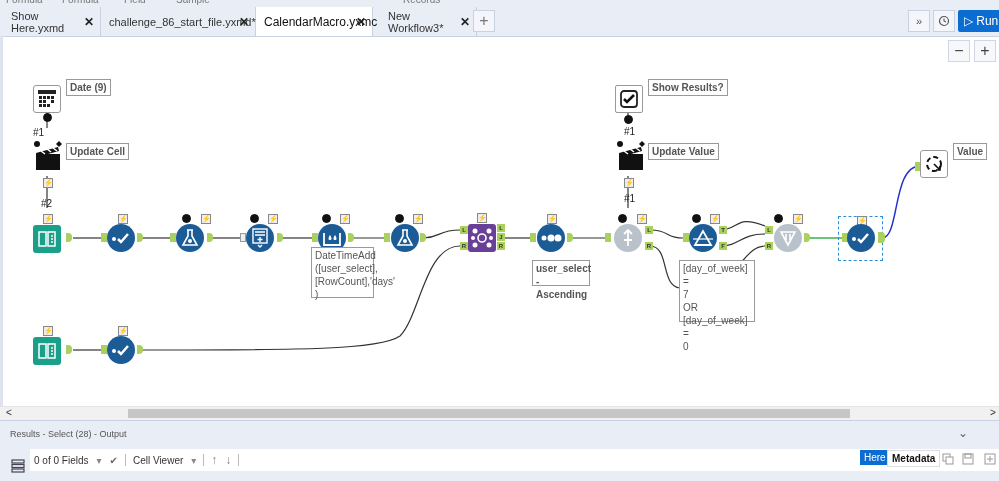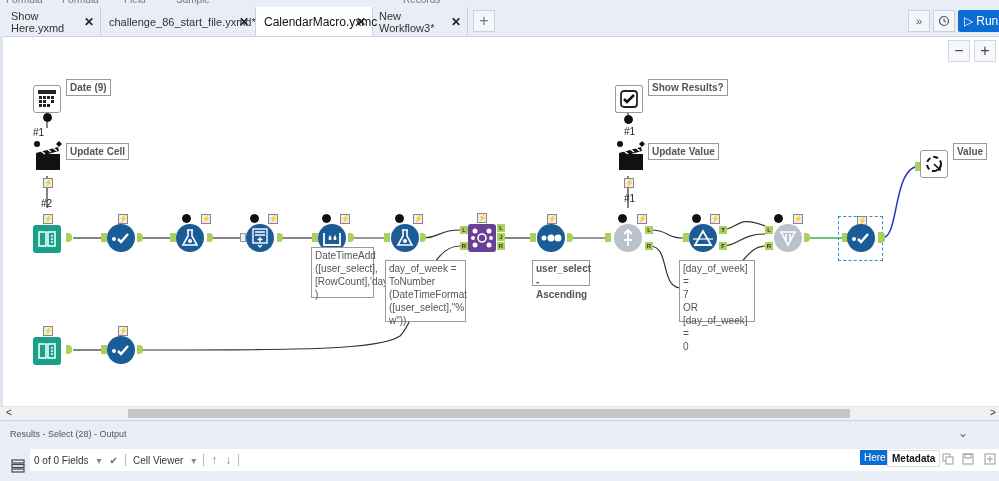--- a/index.html
+++ b/index.html
@@ -59,21 +59,21 @@
     <span class="x">✕</span>
   </div>
   <div class="tab" style="left:101px;width:155px">
     <span>challenge_86_start_file.yxmd*</span>
     <span class="x">✕</span>
   </div>
   <div class="tab active" style="left:256px;width:117px">
     <span>CalendarMacro.yxmc</span>
     <span class="x">✕</span>
   </div>
-  <div class="tab" style="left:371px;width:97px">
+  <div class="tab" style="left:380px;width:97px">
     <span>New Workflow3*</span>
     <span class="x">✕</span>
   </div>
   <div class="addtab">+</div>
   <div class="tb-btn" style="left:908px">»</div>
   <div class="tb-btn" style="left:933px">
     <svg width="12" height="12" viewBox="0 0 12 12">
         <circle cx="6" cy="6" r="4.5" fill="none" stroke="#555" stroke-width="1.2"></circle>
         <path d="M6 3.5V6l2 1" stroke="#555" stroke-width="1.1" fill="none"></path>
       </svg>
@@ -210,25 +210,20 @@
   <div class="anchor-in" style="left:384px;top:197px"></div>
   <div class="qdot" style="left:395px;top:178px"></div>
   <div class="bolt" style="left:413px;top:178px">⚡</div>
   <div class="tool" style="left:391px;top:188px">
     <svg width="18" height="20" viewBox="0 0 18 20">
         <path d="M6 2h6M7 2v6L2 17h14L11 8V2" stroke="#fff" stroke-width="1.6" fill="none"></path>
         <circle cx="9" cy="13" r="2" fill="#fff"></circle>
       </svg>
   </div>
   <div class="anchor-out" style="left:420px;top:197px"></div>
-  <div class="annot" style="left:385px;top:224px;width:81px;height:62px">day_of_week =
-ToNumber
-(DateTimeFormat
-([user_select],"%
-w"))</div>
 
   <div class="lbl-anchor" style="left:460px;top:190px">L</div>
   <div class="lbl-anchor" style="left:460px;top:206px">R</div>
   <div class="bolt" style="left:477px;top:177px">⚡</div>
   <div class="tool purple" style="left:468px;top:188px">
     <svg width="22" height="22" viewBox="0 0 22 22">
         <circle cx="11" cy="11" r="4" fill="none" stroke="#fff" stroke-width="1.6"></circle>
         <g fill="#fff">
           <circle cx="4" cy="4" r="2.5"></circle>
           <circle cx="18" cy="4" r="2.5"></circle>

